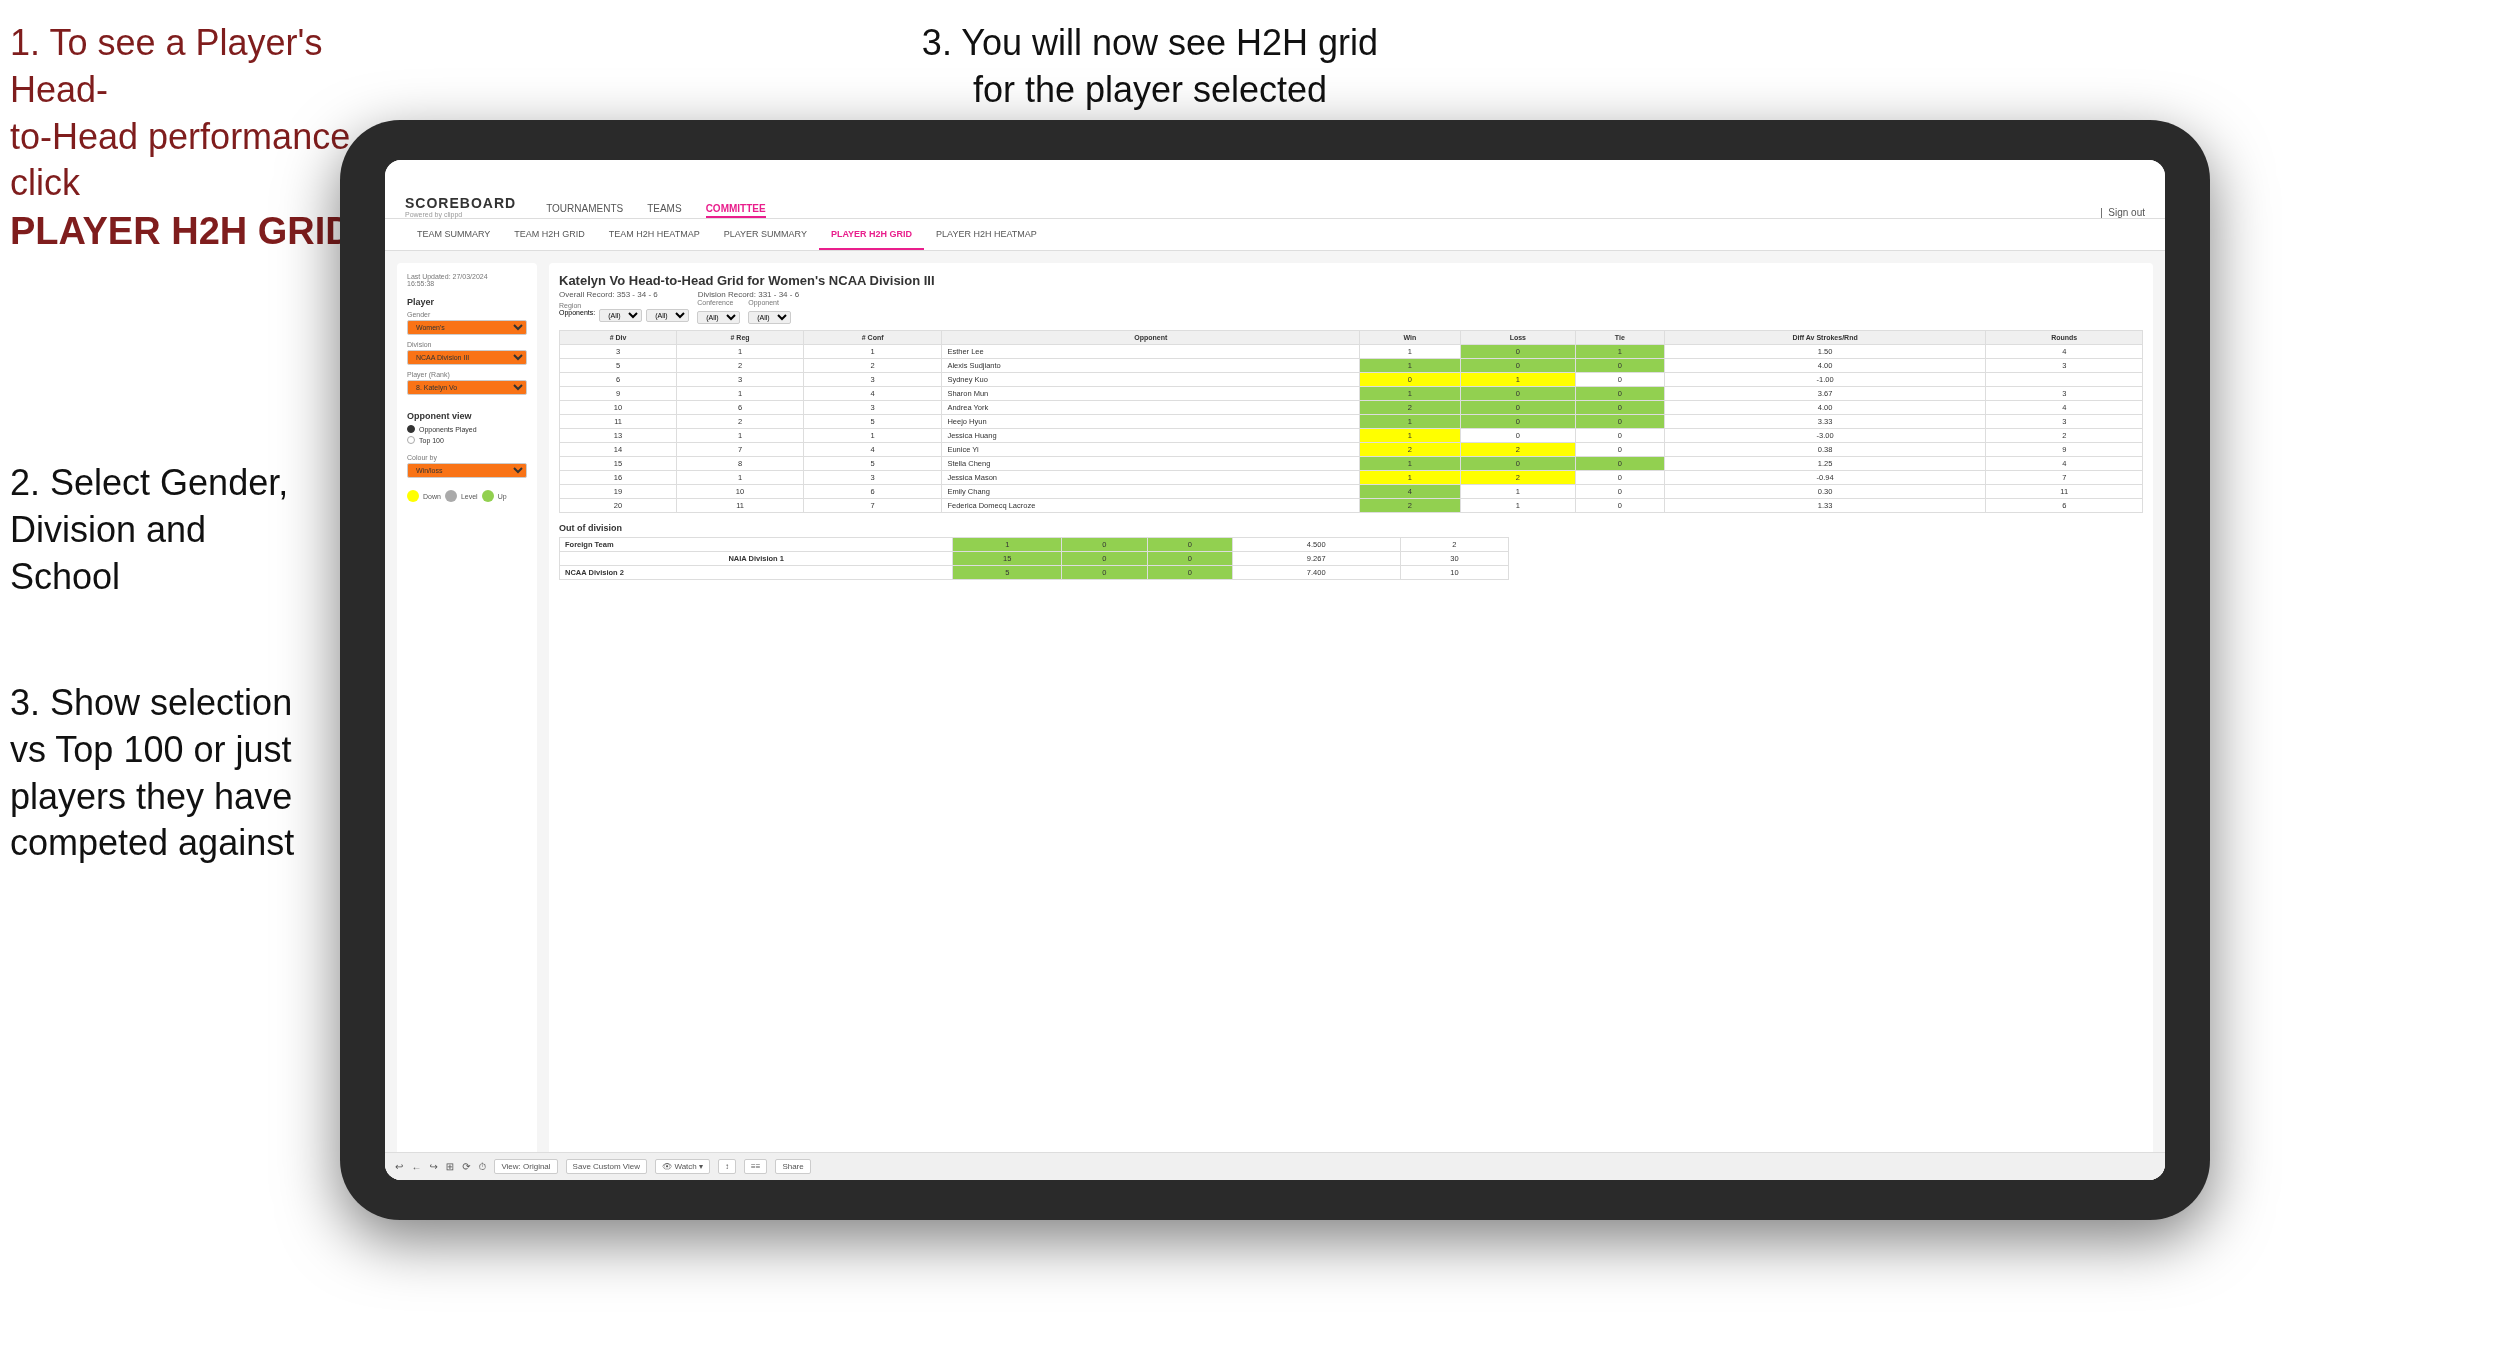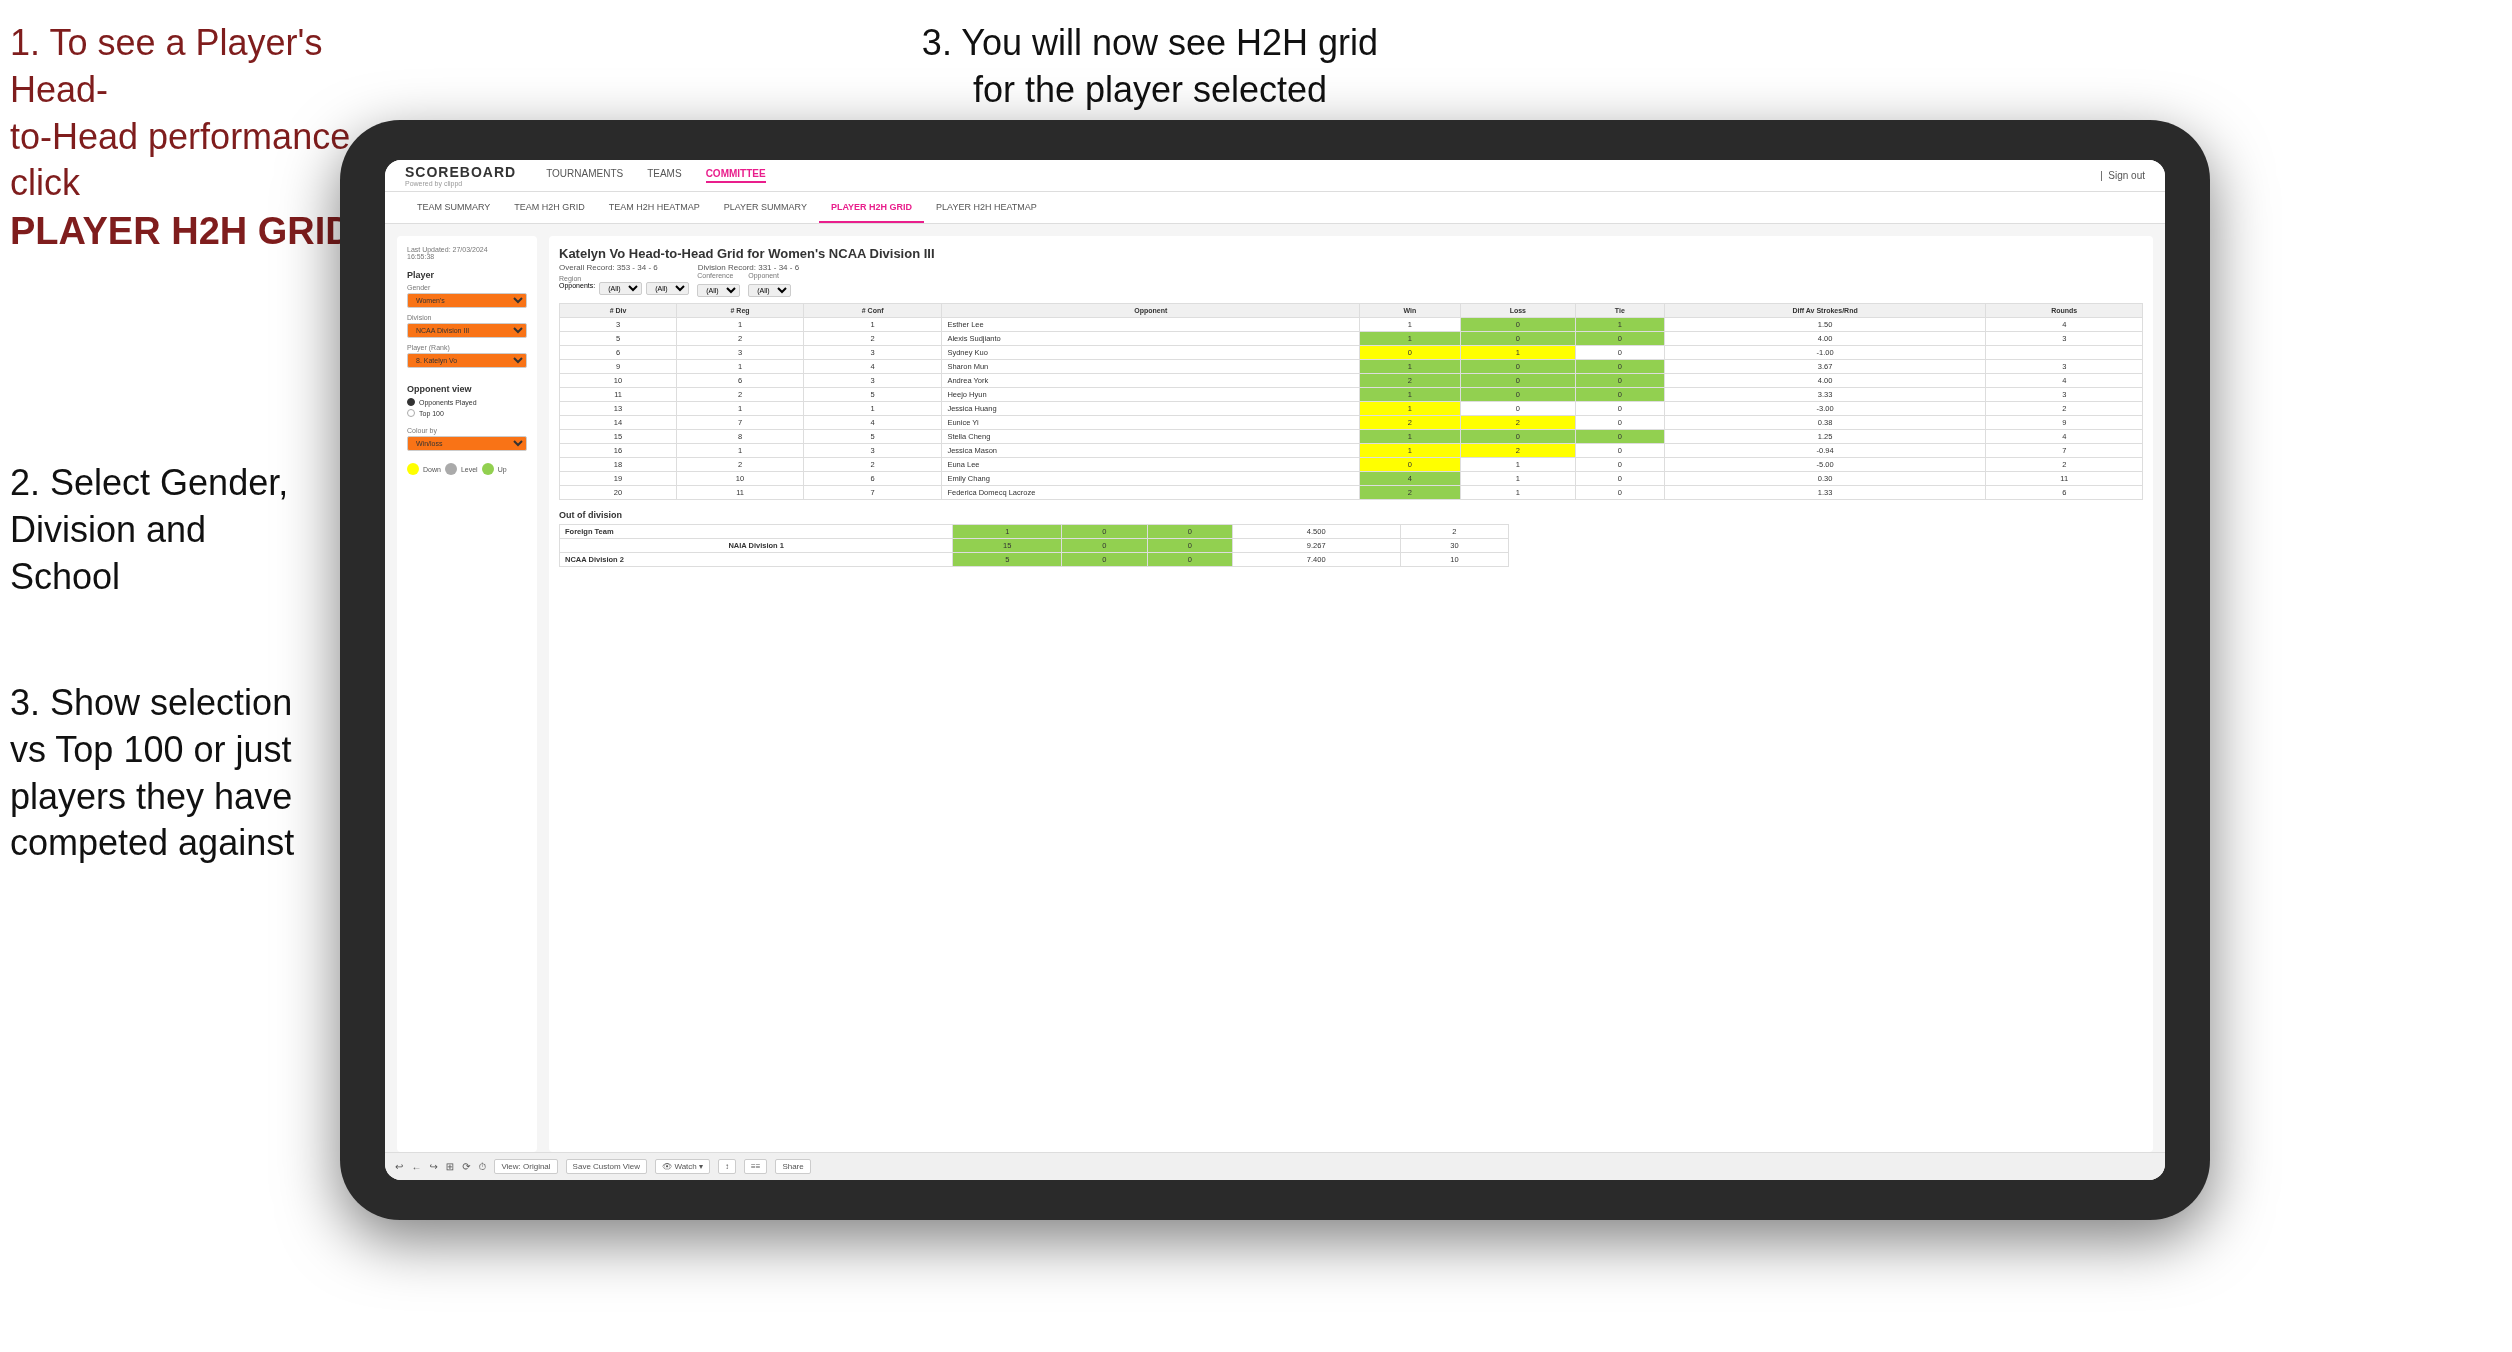--- a/index.html
+++ b/index.html
@@ -75,22 +75,22 @@
       border-radius: 16px;
       overflow: hidden;
       position: relative;
     }
 
     
     .app-nav {
       background: #ffffff;
       border-bottom: 1px solid #ddd;
       display: flex;
-      align-items: center;
-      height: 32px;
+      align-items: flex-end;
+      height: 59px;
       padding: 0 20px;
     }
     .app-logo {
       display: flex;
       flex-direction: column;
       margin-right: 30px;
     }
     .app-logo-title {
       font-size: 14px;
       font-weight: bold;
@@ -641,31 +641,20 @@
     <td>1</td>
     <td>3</td>
     <td class="name-cell">Jessica Mason</td>
     <td style="background:#ffff00">1</td>
     <td style="background:#ffff00">2</td>
     <td style="background:#ffffff">0</td>
     <td>-0.94</td>
     <td>7</td>
   </tr>
               <tr>
-    <td>18</td>
-    <td>2</td>
-    <td>2</td>
-    <td class="name-cell">Euna Lee</td>
-    <td style="background:#ffff00">0</td>
-    <td style="background:#ffffff">1</td>
-    <td style="background:#ffffff">0</td>
-    <td>-5.00</td>
-    <td>2</td>
-  </tr>
-              <tr>
     <td>19</td>
     <td>10</td>
     <td>6</td>
     <td class="name-cell">Emily Chang</td>
     <td style="background:#92d050">4</td>
     <td style="background:#ffffff">1</td>
     <td style="background:#ffffff">0</td>
     <td>0.30</td>
     <td>11</td>
   </tr>

